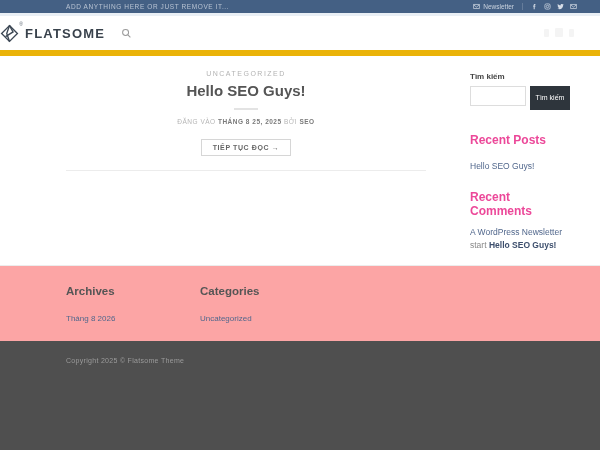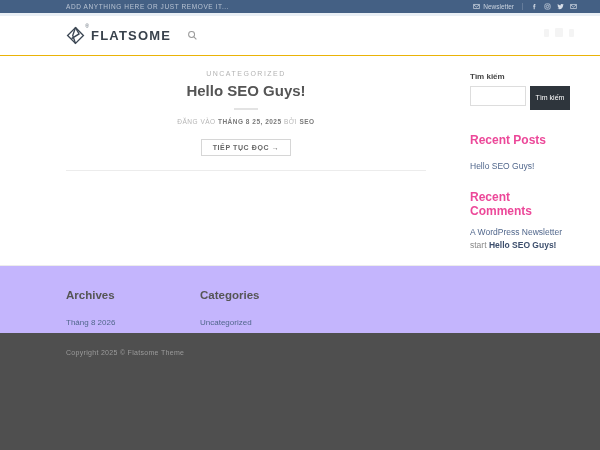--- a/index.html
+++ b/index.html
@@ -12,21 +12,21 @@
   .topbar-msg { font-size:6.5px; color:#b8c3d3; letter-spacing:.6px; text-transform:uppercase; }
   .topbar-right { display:flex; align-items:center; gap:6px; }
   .newsletter { display:flex; align-items:center; gap:3px; font-size:6.5px; color:#c9d2de; text-decoration:none; }
   .tb-icon { width:7px; height:7px; display:block; fill:#d6dde7; }
   .tb-sep { width:1px; height:7px; background:rgba(255,255,255,.18); margin:0 2px; }
   .social-link { display:flex; align-items:center; }
 
   .topbar-strip { height:3px; background:#e9eff5; }
 
   
-  .header { height:40px; background:#fff; display:flex; align-items:center; padding-left:66px; position:relative; border-bottom:1px solid #eab308; }
+  .header { height:40px; background:#fff; display:flex; align-items:center; position:relative; border-bottom:6px solid #eab308; }
   .logo { display:flex; align-items:center; gap:6px; text-decoration:none; }
   .logo-mark { position:relative; width:19px; height:19px; }
   .logo-text { font-size:13px; font-weight:700; color:#39424c; letter-spacing:1.2px; }
   .reg-mark { position:absolute; top:-3px; right:-4px; font-size:5px; color:#5a6572; }
   .hdr-search { margin-left:16px; display:flex; align-items:center; cursor:pointer; }
   .hdr-faint { position:absolute; right:26px; top:12px; display:flex; gap:6px; align-items:center; }
   .faint-glyph { width:8px; height:9px; background:#f4f4f4; border-radius:1px; }
   .faint-glyph.sm { width:5px; height:8px; }
 
   
@@ -51,21 +51,21 @@
   .search-input { flex:1; width:56px; height:20px; border:1px solid #ddd; border-radius:0; font-size:8px; padding:0 3px; outline:none; min-width:0; }
   .search-btn { width:40px; margin-left:4px; background:#2e353c; color:#fff; border:none; font-size:7px; line-height:1.7; padding:6px 2px; cursor:pointer; font-family:inherit; }
   .widget-title { font-size:12px; font-weight:700; color:#ec4899; }
   .wt-posts { margin-top:23px; margin-bottom:8px; }
   .wt-comments { margin-top:17px; margin-bottom:8px; }
   .side-link { font-size:8.5px; color:#51678c; text-decoration:none; }
   .comment-item { font-size:8.5px; line-height:1.6; color:#888; }
   .comment-item .post-link { color:#3d4f6d; font-weight:600; text-decoration:none; }
 
   
-  .footer-widgets { background:#c4b5fd; border-top:1px solid #ececec; height:68px; display:flex; padding:19px 0 0 66px;align-items:center; }
+  .footer-widgets { background:#fca5a5; border-top:1px solid #ececec; height:76px; display:flex; padding:19px 0 0 66px; }
   .f-col { width:134px; }
   .f-heading { font-size:11.5px; font-weight:700; color:#555; margin-bottom:10px; }
   .f-link { font-size:8px; color:#51678c; text-decoration:none; }
 
   
   .abs-footer { flex:1; background:#4f4f4f; padding:8px 0 0 66px; }
   .copyright { font-size:7px; color:#9b9b9b; letter-spacing:.3px; }
 </style>
 </head>
 <body>

